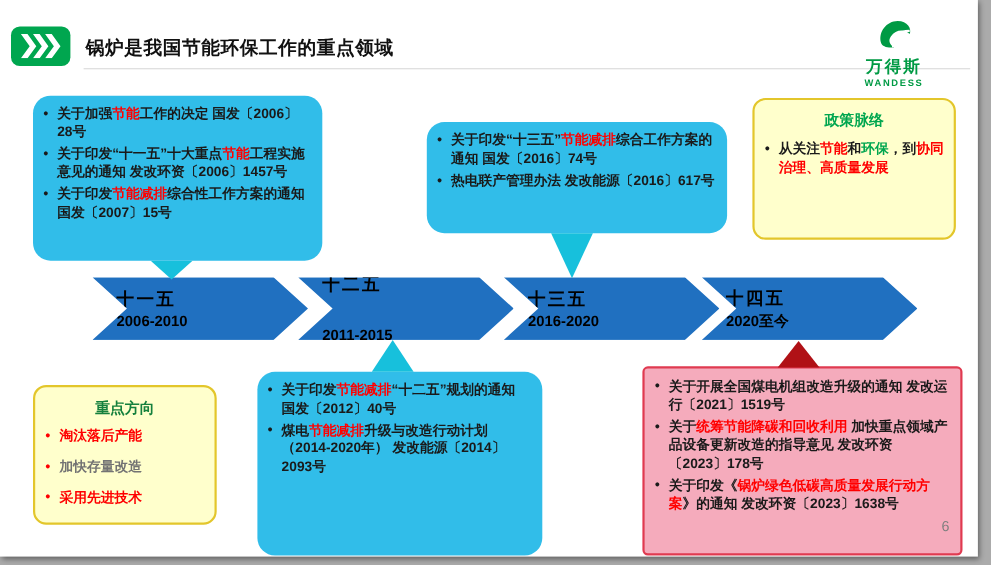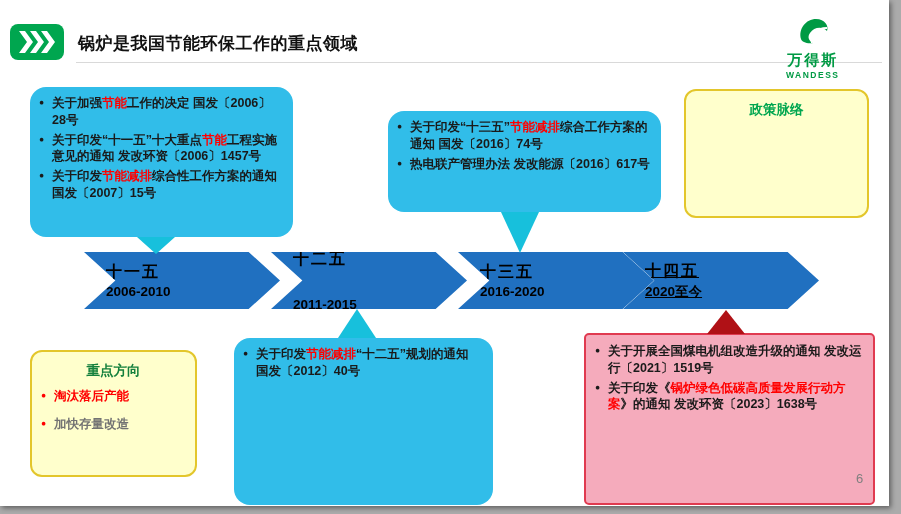--- a/index.html
+++ b/index.html
@@ -36,21 +36,21 @@
   #box-focus  { left:30px; top:350px; width:167px; height:127px; }
   #box-plan12 { left:234px; top:338px; width:259px; height:167px; }
   #box-plan14 { left:584px; top:333px; width:291px; height:172px; }
 
   
   .arrow { position:absolute; top:252px; width:196px; height:57px; background:#2070C0; color:#000000;
            clip-path:polygon(0 0, 84% 0, 100% 50%, 84% 100%, 0 100%, 16% 50%);
            display:flex; flex-direction:column; align-items:flex-start; justify-content:center; padding-left:22px; padding-right:6px; }
   .arrow .p-name { font-size:16px; font-weight:700; letter-spacing:2px; }
   .arrow .p-years { font-size:13.5px; font-weight:700; margin-top:1px; }
-  #arrow-1 { left:84px; } #arrow-2 { left:271px;gap:26px; } #arrow-3 { left:458px; } #arrow-4 { left:623px;text-decoration:underline; }
+  #arrow-1 { left:84px; } #arrow-2 { left:271px;gap:26px; } #arrow-3 { left:458px; } #arrow-4 { left:638px; }
 
   
   .tri { position:absolute; width:0; height:0; }
   #tri-11 { left:137px; top:237px; border-left:19px solid transparent; border-right:19px solid transparent; border-top:17px solid #17C0DC; }
   #tri-13 { left:501px; top:212px; border-left:19px solid transparent; border-right:19px solid transparent; border-top:41px solid #17C0DC; }
   #tri-12 { left:338px; top:309px; border-left:19px solid transparent; border-right:19px solid transparent; border-bottom:29px solid #17C0DC; }
   #tri-14 { left:707px; top:310px; border-left:19px solid transparent; border-right:19px solid transparent; border-bottom:24px solid #B01116; }
 
   .page-number { position:absolute; left:856px; top:471px; font-size:13px; color:#7f7f7f; }
 </style>
@@ -90,39 +90,45 @@
 
   <div class="box cyan-box" id="box-plan13">
     <ul>
       <li><span>关于印发“十三五”</span><span style="color: rgb(255, 0, 0);">节能减排</span><span>综合工作方案的通知  国发〔2016〕74号</span></li>
       <li><span>热电联产管理办法  发改能源〔2016〕617号</span></li>
     </ul>
   </div>
 
   <div class="box yellow-box policy-box" id="box-policy">
     <div class="box-title">政策脉络</div>
+    <ul>
+      <li><span>从关注</span><span style="color: rgb(255, 0, 0);">节能</span><span>和</span><span style="color: rgb(0, 166, 79);">环保</span><span>，到</span><span style="color: rgb(255, 0, 0);">协同治理、高质量发展</span></li>
+    </ul>
   </div>
 
   <div class="box yellow-box focus-box" id="box-focus">
     <div class="box-title">重点方向</div>
     <ul>
       <li><span style="color: rgb(255, 0, 0);">淘汰落后产能</span></li>
       <li><span style="color: #737373; text-align: center;">加快存量改造</span></li>
+      <li><span style="color: rgb(255, 0, 0);">采用先进技术</span></li>
     </ul>
   </div>
 
   <div class="box cyan-box" id="box-plan12">
     <ul>
       <li><span>关于印发</span><span style="color: rgb(255, 0, 0);">节能减排</span><span>“十二五”规划的通知  国发〔2012〕40号</span></li>
+      <li><span>煤电</span><span style="color: rgb(255, 0, 0);">节能减排</span><span>升级与改造行动计划（2014-2020年）  发改能源〔2014〕2093号</span></li>
     </ul>
   </div>
 
   <div class="box pink-box" id="box-plan14">
     <ul>
       <li><span>关于开展全国煤电机组改造升级的通知 发改运行〔2021〕1519号</span></li>
+      <li><span>关于</span><span style="color: rgb(255, 0, 0);">统筹节能降碳和回收利用</span><span> 加快重点领域产品设备更新改造的指导意见 发改环资〔2023〕178号</span></li>
       <li><span>关于印发《</span><span style="color: rgb(255, 0, 0);">锅炉绿色低碳高质量发展行动方案</span><span>》的通知  发改环资〔2023〕1638号</span></li>
     </ul>
   </div>
 
   <div class="arrow" id="arrow-1">
     <div class="p-name">十一五</div>
     <div class="p-years">2006-2010</div>
   </div>
   <div class="arrow" id="arrow-2">
     <div class="p-name">十二五</div>

